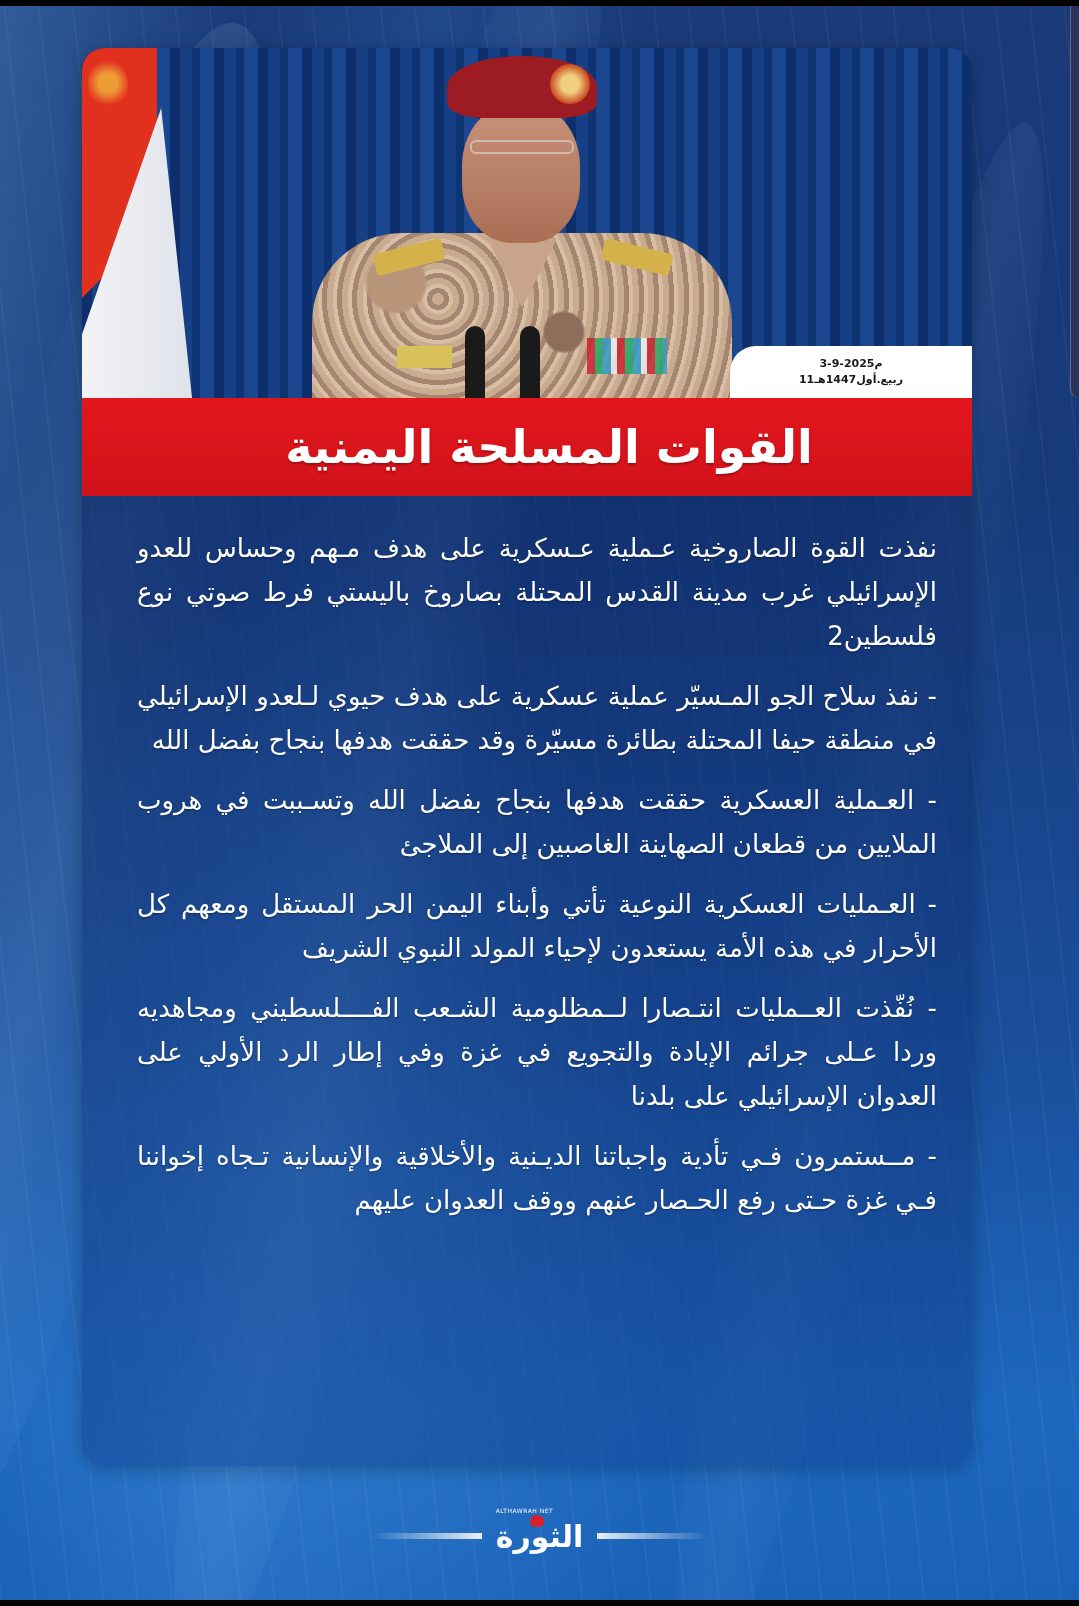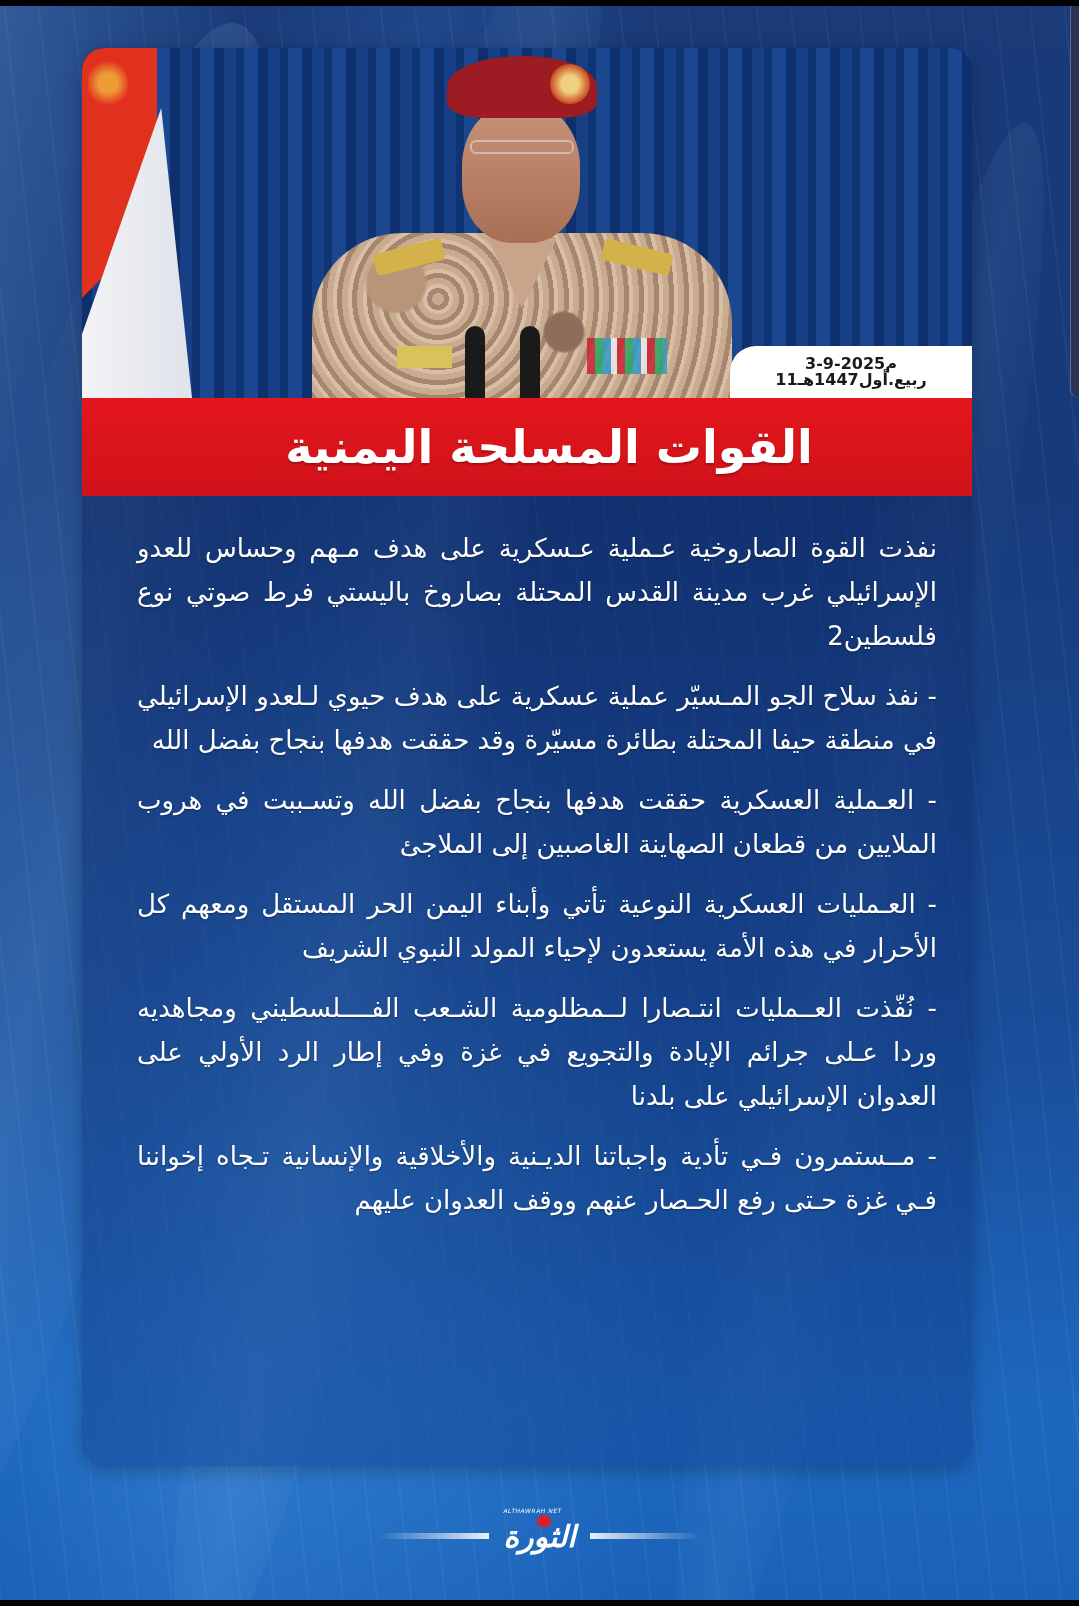--- a/index.html
+++ b/index.html
@@ -59,21 +59,21 @@
   .rank-l { position: absolute; left: 62px; top: 198px; width: 70px; height: 22px; background: #d4b14a; transform: rotate(-14deg); border-radius: 4px; }
   .rank-r { position: absolute; left: 290px; top: 198px; width: 70px; height: 22px; background: #d4b14a; transform: rotate(14deg); border-radius: 4px; }
   .ribbons { position: absolute; left: 275px; top: 290px; width: 80px; height: 36px; background: repeating-linear-gradient(90deg,#c23,#c23 8px,#2a6 8px,#2a6 16px,#39c 16px,#39c 24px,#eee 24px,#eee 30px); opacity: .85; }
   .nameplate { position: absolute; left: 85px; top: 298px; width: 55px; height: 22px; background: #d9c25a; }
   .mic { position: absolute; top: 278px; width: 20px; height: 72px; border-radius: 10px 10px 0 0; background: #1a1a1a; }
 
   .date-tag {
     position: absolute; right: 0; top: 298px; width: 242px; height: 52px;
     background: #fff; border-top-left-radius: 26px;
     display: flex; flex-direction: column; align-items: center; justify-content: center;
-    color: #1a1a1a; font-weight: bold; font-size: 16px; line-height: 16px;
+    color: #1a1a1a; font-weight: bold; font-size: 11px; line-height: 16px;
     font-family: "DejaVu Sans", sans-serif;
   }
 
   .banner {
     position: absolute; left: 0; top: 350px; width: 890px; height: 98px;
     background: linear-gradient(180deg, #e3161c, #d0121a);
     display: flex; align-items: center; justify-content: center;
   }
   .banner-title {
     color: #fff; font-size: 46px; font-weight: bold; direction: rtl;
@@ -86,21 +86,21 @@
     position: absolute; left: 55px; top: 478px; width: 800px;
     direction: rtl; text-align: justify; text-align-last: right;
     color: #fff; font-family: "DejaVu Sans", sans-serif;
     font-size: 26px; line-height: 44px;
     text-shadow: 0 1px 2px rgba(0,0,0,0.35);
   }
   .para { margin-bottom: 16px; }
 
   .footer {
     position: absolute; left: 0; top: 1505px; width: 1079px; height: 50px;
-    display: flex; align-items: center; justify-content: center; gap: 14px; font-style: italic;
+    display: flex; align-items: center; justify-content: center; gap: 14px;
   }
   .footer-line { width: 110px; height: 6px; background: linear-gradient(90deg, rgba(255,255,255,0), rgba(255,255,255,0.9)); }
   .footer-line.r { background: linear-gradient(90deg, rgba(255,255,255,0.9), rgba(255,255,255,0)); }
   .logo { position: relative; color: #fff; font-size: 30px; font-weight: bold; direction: rtl; font-family: "DejaVu Sans", sans-serif; }
   .logo-mark { position: absolute; left: 34px; top: -4px; width: 14px; height: 12px; background: #d8202a; border-radius: 50% 50% 40% 40%; }
   .logo-sub { position: absolute; left: 0; top: -12px; font-size: 6px; color: #fff; letter-spacing: 0.5px; font-weight: normal; }
 
   .side-panel {
     position: absolute; left: 1070px; top: 6px; width: 9px; height: 392px;
     background: #2a3256; border-left: 1px solid #5d6a96; border-bottom-left-radius: 12px;

